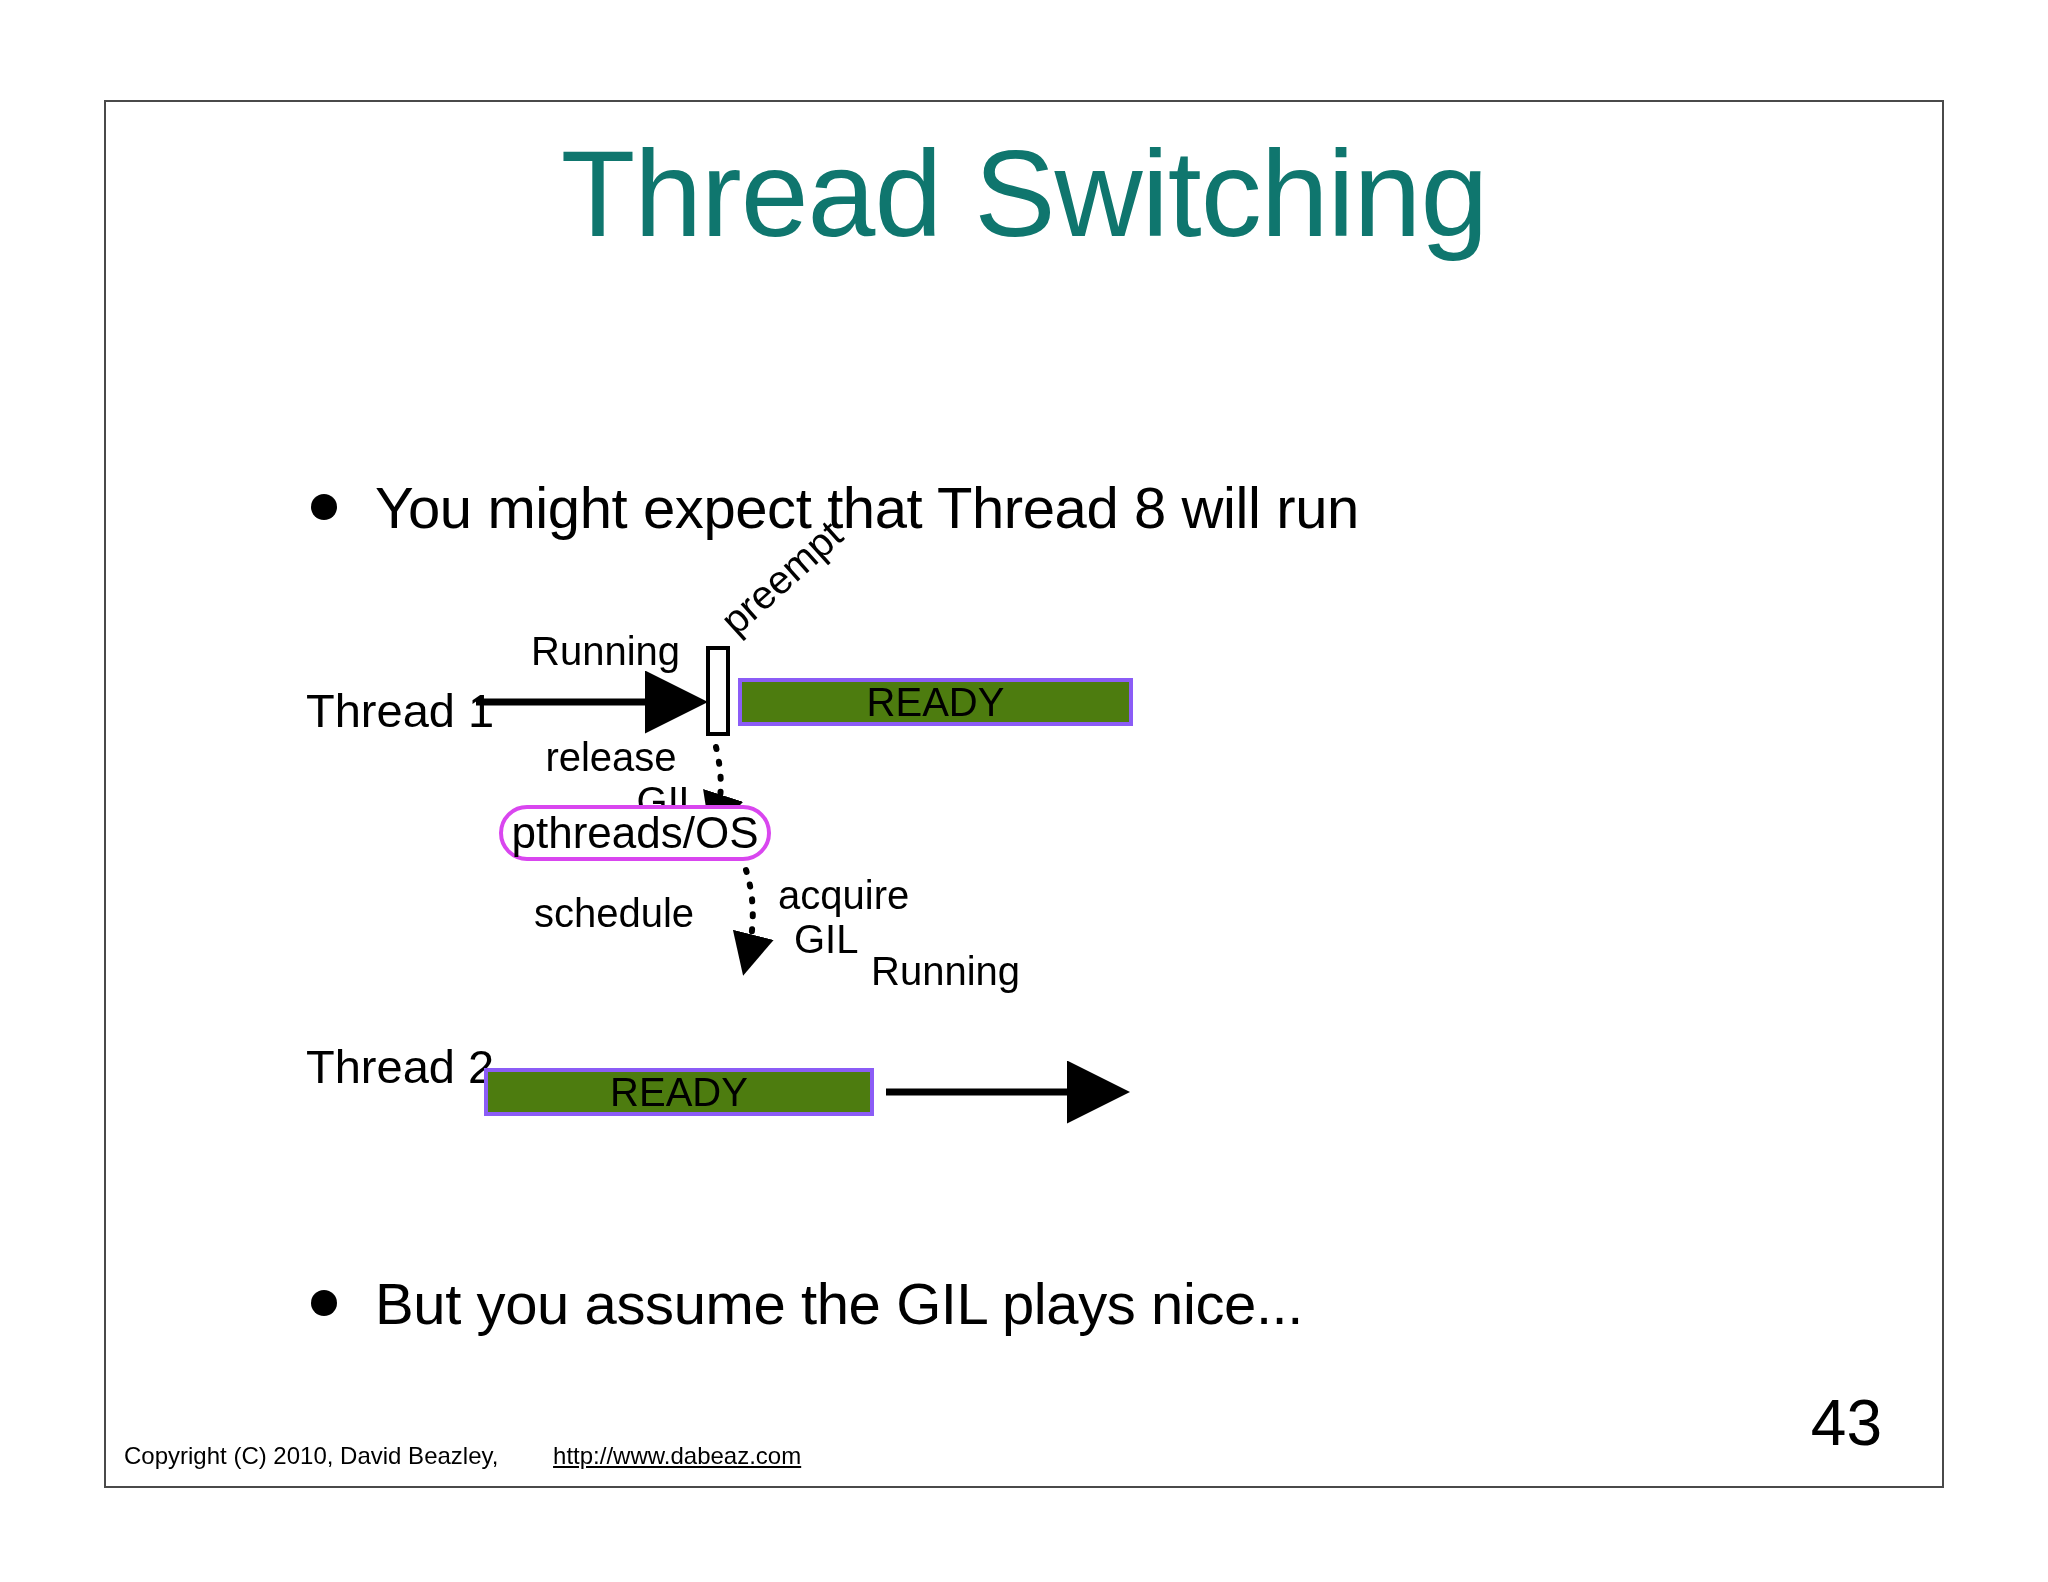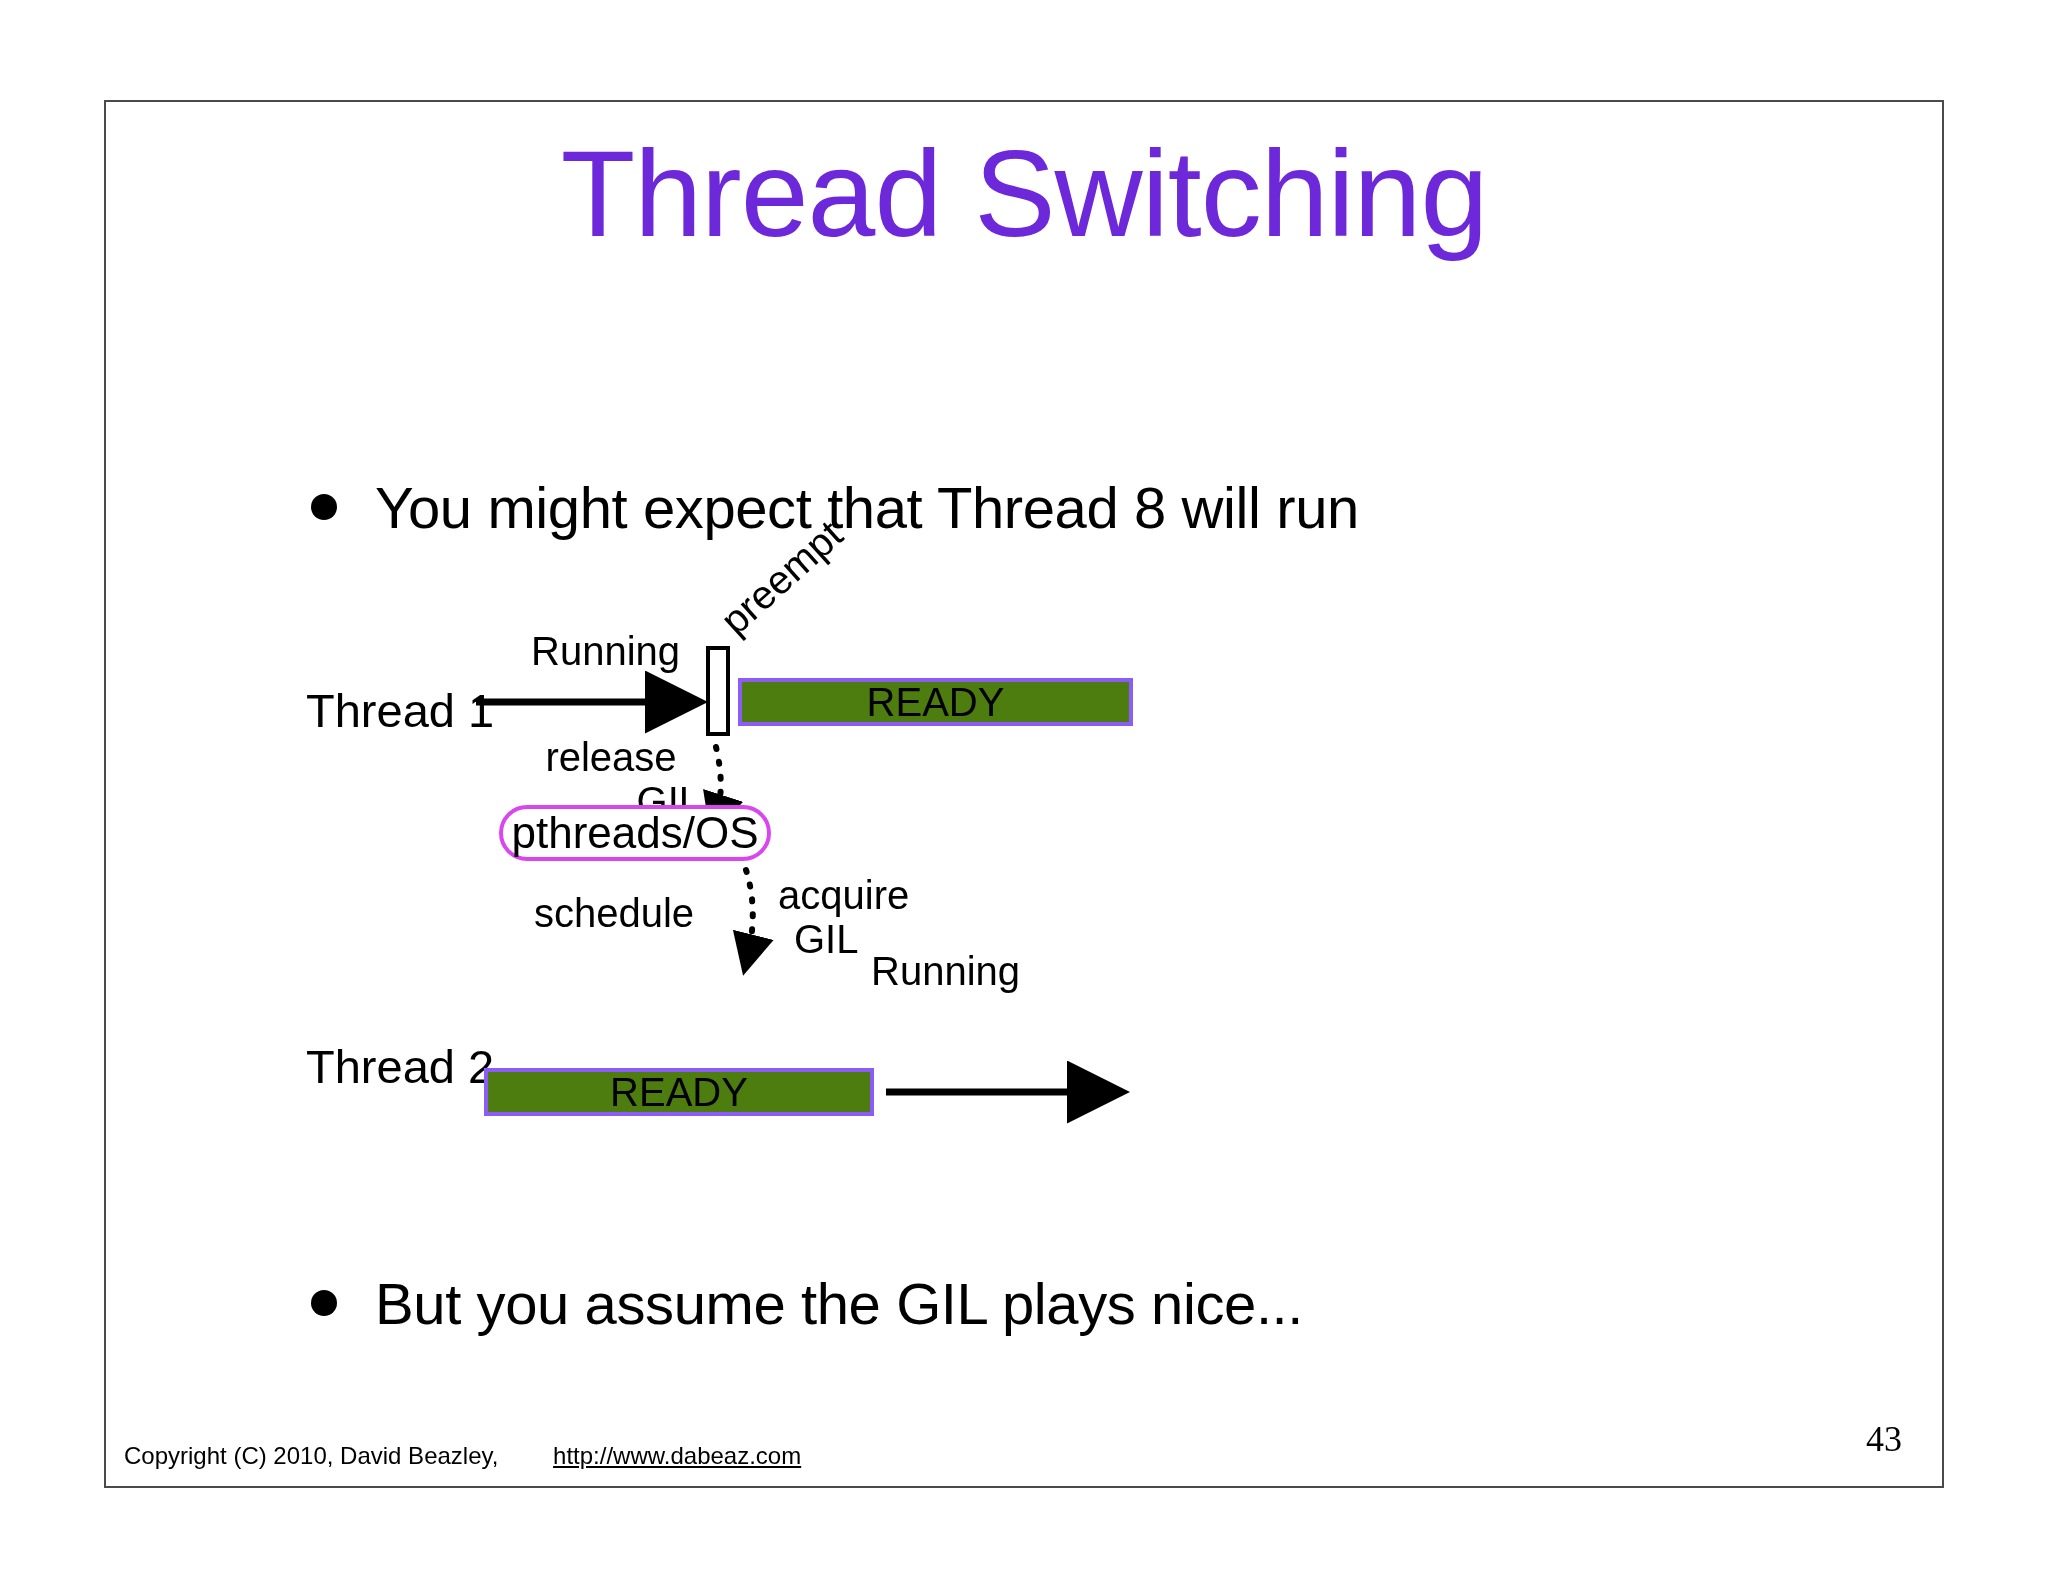--- a/index.html
+++ b/index.html
@@ -33,21 +33,21 @@
     position: absolute;
     left: 0;
     top: 28px;
     width: 100%;
     text-align: center;
     font-size: 122px;
     line-height: 1.05;
     font-weight: 400;
     letter-spacing: -1px;
     font-family: "Liberation Sans", sans-serif;
-    color: #6d28d9;
+    color: #0f766e;
   }
 
   
   .bullet-row {
     position: absolute;
     display: flex;
     align-items: baseline;
     font-size: 58px;
     font-weight: 400;
     letter-spacing: -0.4px;
@@ -159,24 +159,24 @@
     position: absolute;
     left: 18px;
     bottom: 16px;
     font-size: 24px;
     font-family: "Liberation Sans", sans-serif;
     white-space: nowrap;
   }
   #footer-copyright .url { text-decoration: underline; margin-left: 48px; }
   #page-number {
     position: absolute;
-    right: 40px;
+    right: 60px;
     bottom: 26px;
-    font-size: 36px;
-    font-family: Liberation Serif, serif;
+    font-size: 64px;
+    font-family: Liberation Sans, sans-serif;
   }
 </style>
 </head>
 <body>
 
 <div id="slide">
 
   <div id="title">Thread Switching</div>
 
   <div class="bullet-row" id="bullet-1">

